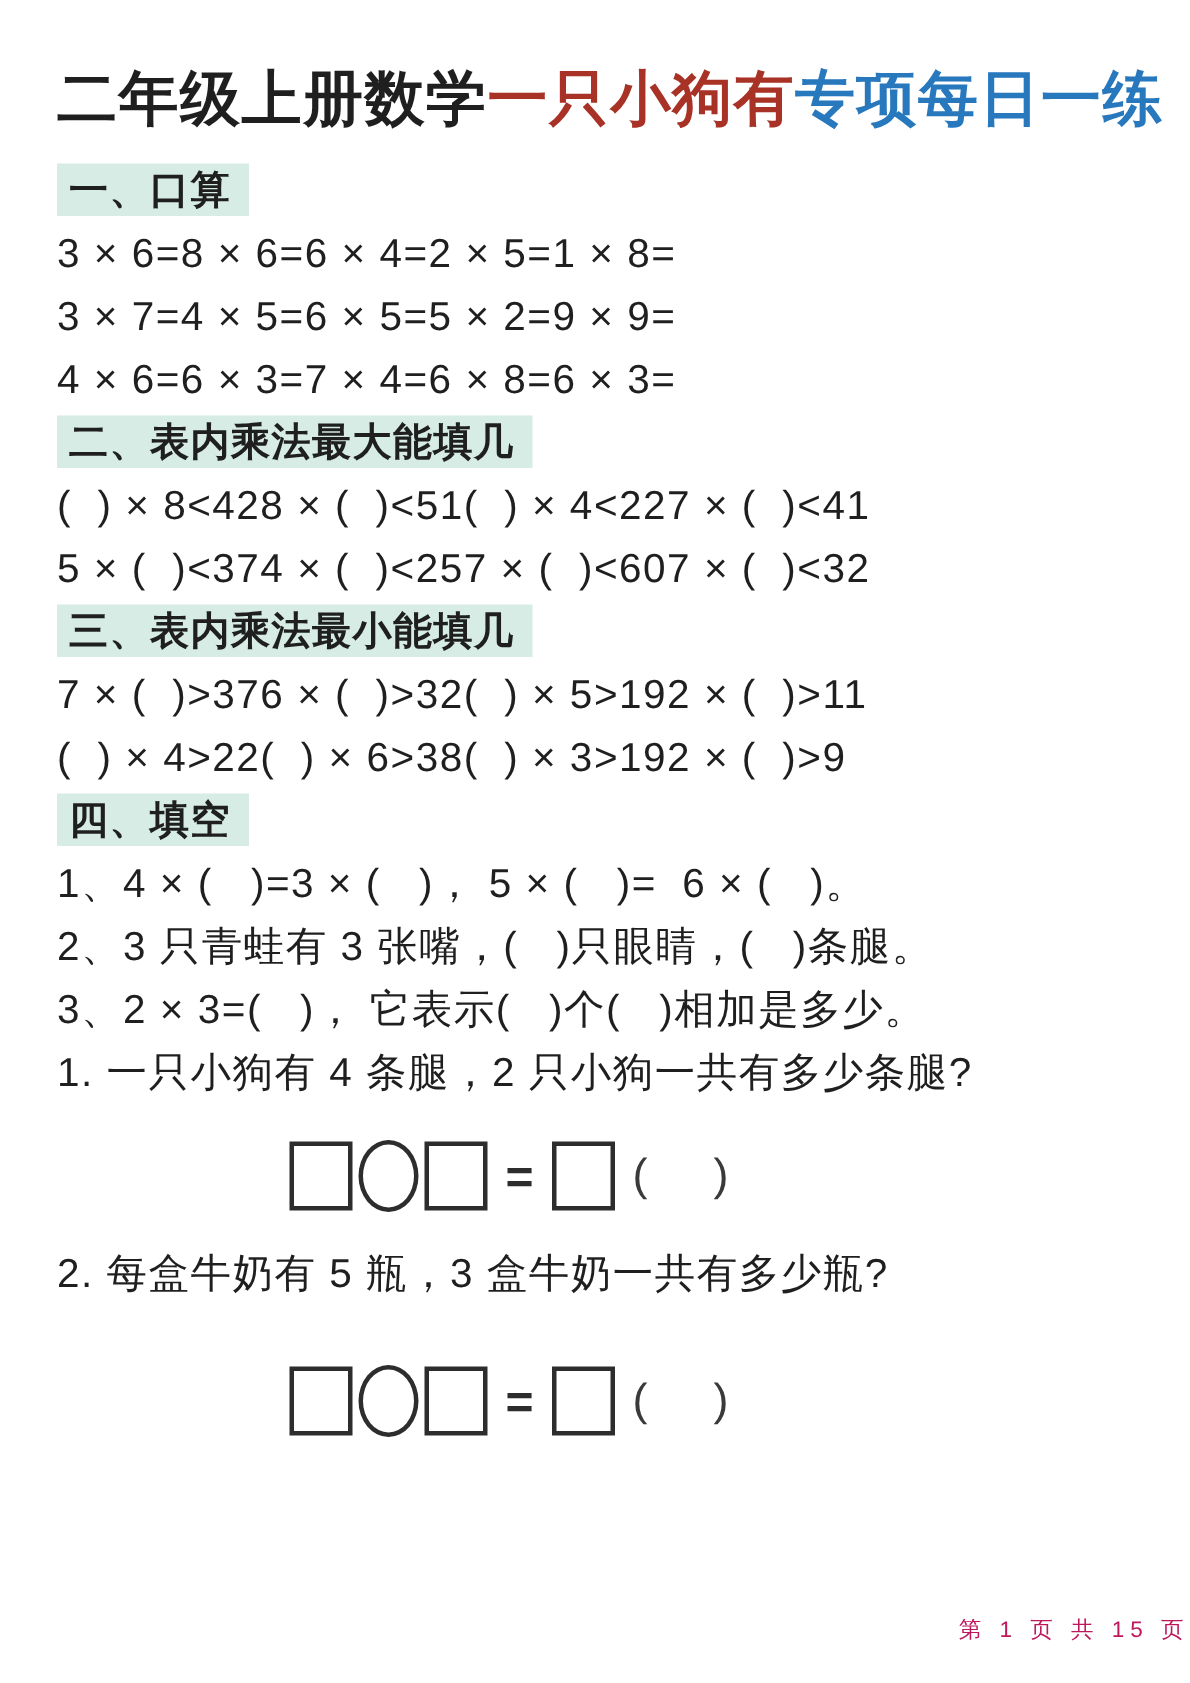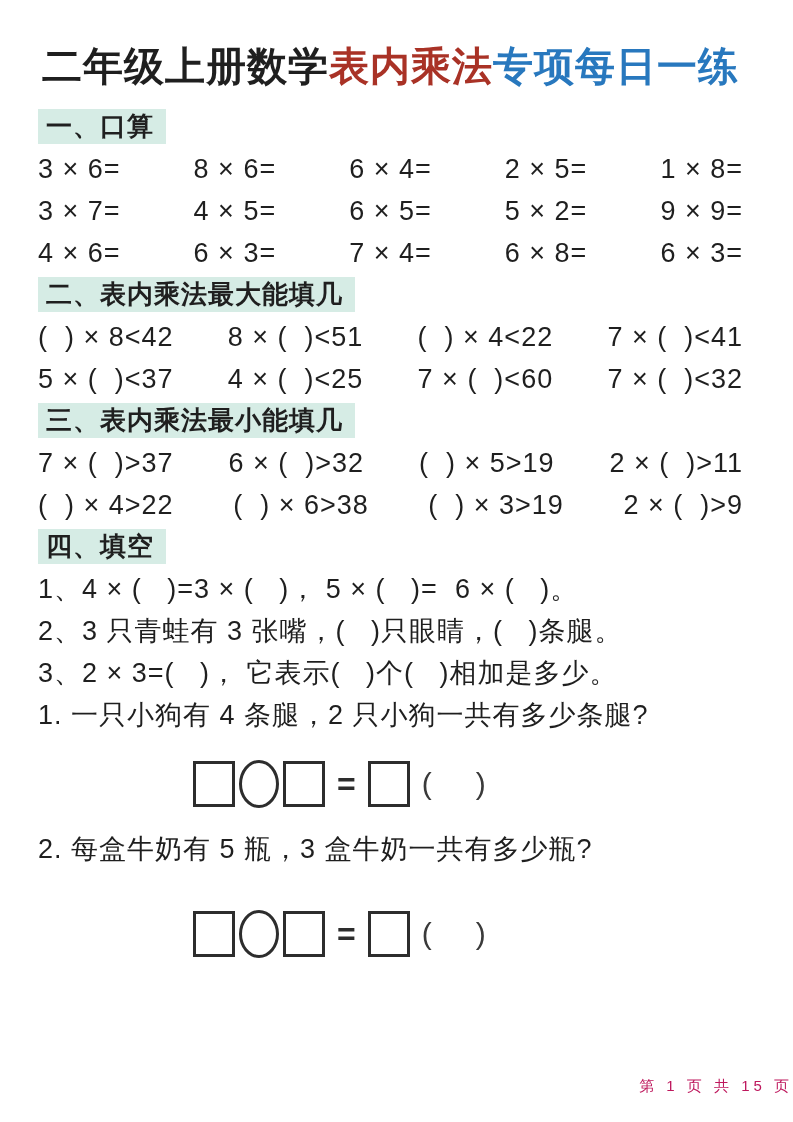--- a/index.html
+++ b/index.html
@@ -36,21 +36,21 @@
     margin-top:3px;
     line-height:35px;
     padding:0 12px 0 8px;
     background:var(--hl);
     font-size:26px;font-weight:600;
     letter-spacing:1px;
     white-space:pre;
   }
   
   .row{
-    display:flex;justify-content:space-between;
+    display:flex;justify-content:flex-start;
     height:42px;line-height:42px;
     font-size:27px;
     white-space:pre;
     letter-spacing:1px;
   }
   .line{
     height:42px;line-height:42px;
     font-size:27px;white-space:pre;letter-spacing:1px;
   }
   
@@ -92,21 +92,21 @@
     width:100%;text-align:right;
     font-size:15px;color:#be185d;
     letter-spacing:4px;
   }
 </style>
 </head>
 <body>
 
 <div class="page">
 
-  <h1 class="title"><span>二年级上册数学</span><span class="t-red">表内乘法</span><span class="t-blue">专项每日一练</span></h1>
+  <h1 class="title"><span>二年级上册数学</span><span class="t-red">一只小狗有</span><span class="t-blue">专项每日一练</span></h1>
 
   <div class="headrow">
     <span class="hl">一、口算</span>
   </div>
   <div class="row">
     <span>3 × 6=</span>
     <span>8 × 6=</span>
     <span>6 × 4=</span>
     <span>2 × 5=</span>
     <span>1 × 8=</span>

